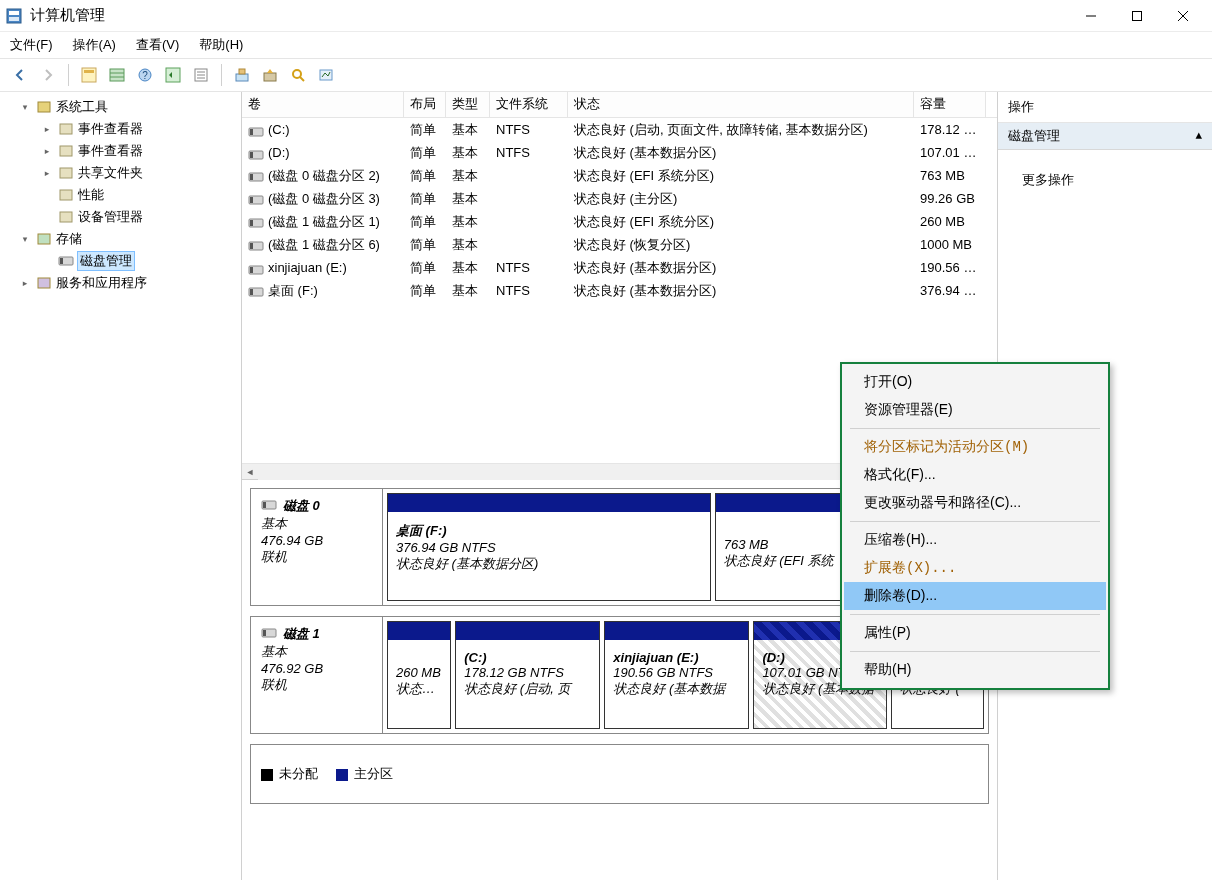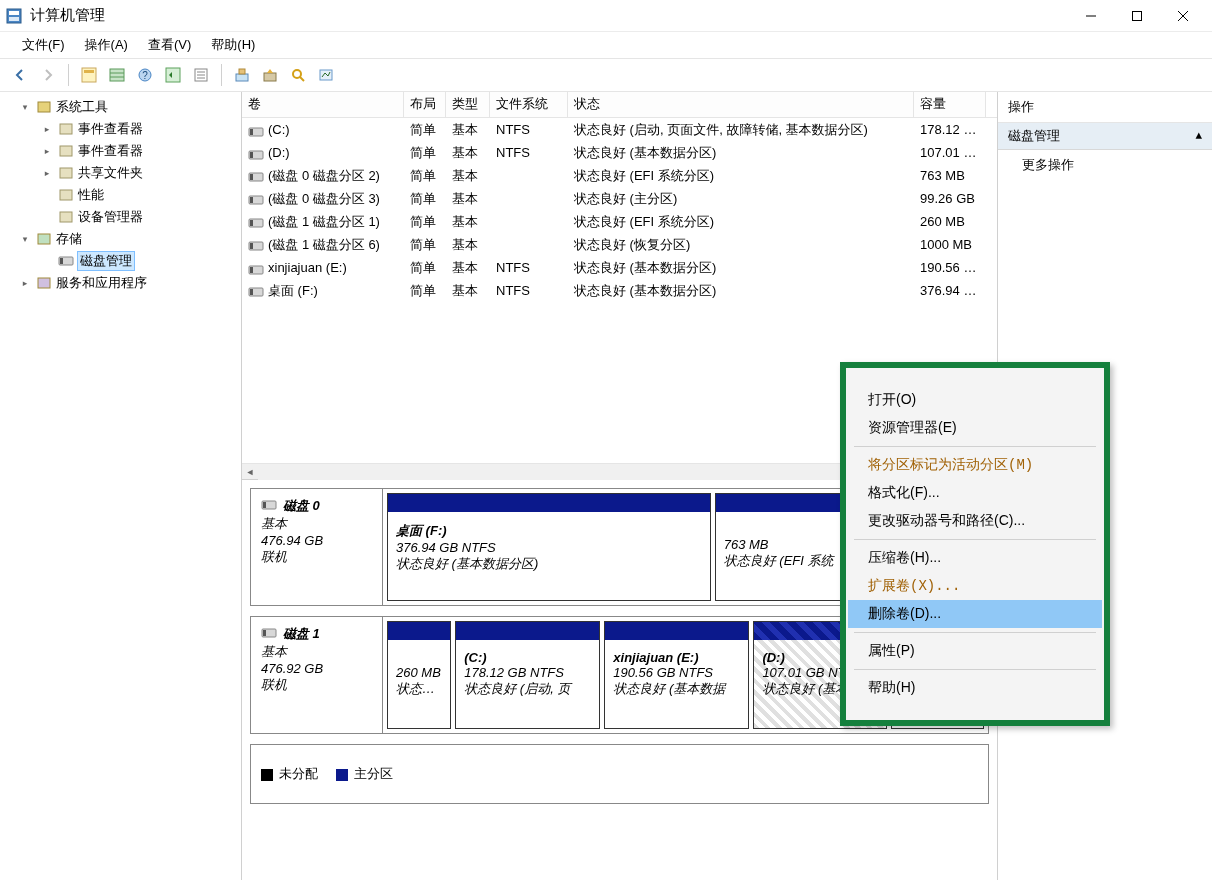--- a/index.html
+++ b/index.html
@@ -6,21 +6,21 @@
   body { background: #fff; width: 1212px; height: 880px; overflow: hidden; font-size: 13px; color: #000; }
 
   
   .titlebar { height: 32px; display: flex; align-items: center; padding: 0 6px; background: #fff; border-bottom: 1px solid #ececec; }
   .titlebar .app-icon { width: 16px; height: 16px; margin-right: 8px; display:inline-block; }
   .titlebar .title { flex: 1; font-size: 15px; }
   .titlebar .winbtns { display: flex; }
   .titlebar .winbtn { width: 46px; height: 32px; display:flex; align-items:center; justify-content:center; }
 
   
-  .menubar { height: 26px; display: flex; align-items: center; padding: 0 12px; background: #fff; }
+  .menubar { height: 26px; display: flex; align-items: center; padding: 0 0; background: #fff; }
   .menubar .menuitem { padding: 2px 10px; font-size: 13px; }
 
   
   .toolbar { height: 34px; display: flex; align-items: center; padding: 0 6px; background: #fff; border-top:1px solid #e5e5e5; border-bottom:1px solid #e5e5e5; }
   .toolbar .tbtn { width: 24px; height: 24px; margin: 0 2px; display:flex; align-items:center; justify-content:center; border:1px solid transparent; border-radius:2px; }
   .toolbar .sep { width: 1px; height: 22px; background:#d0d0d0; margin: 0 6px; }
   .toolbar .tbtn svg { display:block; }
 
   
   .main { display: flex; height: calc(100% - 32px - 26px - 34px); }
@@ -73,24 +73,24 @@
   .part.selected .stripe { background: repeating-linear-gradient(45deg,#0b198c 0 6px,#2030b0 6px 12px); }
 
   .legend { border:1px solid #888; padding:20px 10px; display:flex; gap:18px; align-items:center; }
   .legend .sq { width:12px; height:12px; display:inline-block; margin-right:6px; vertical-align:middle; }
   .legend .sq.black { background:#000; }
   .legend .sq.navy { background:#0b198c; }
 
   
   .actions-pane .hdr { padding:6px 10px; font-size:13px; border-bottom:1px solid #e5e5e5; }
   .actions-pane .grouptitle { background:#e6eef5; padding:4px 10px; font-size:13px; display:flex; justify-content:space-between; border-bottom:1px solid #d8d8d8; }
-  .actions-pane .action-item { padding:6px 14px 6px 24px; }
-
-  
-  .context-menu { position:absolute; background:#f4f4f4; border:6px solid #15803d; box-shadow:3px 3px 6px rgba(0,0,0,0.25); min-width:270px; padding:18px 2px; }
+  .actions-pane .action-item { padding:6px 14px 6px 24px;margin-top:15px; }
+
+  
+  .context-menu { position:absolute; background:#f4f4f4; border:2px solid #15803d; box-shadow:3px 3px 6px rgba(0,0,0,0.25); min-width:270px; padding:4px 2px; }
   .context-menu .citem { padding:5px 16px 5px 20px; font-size:14px; }
   .context-menu .citem.disabled { color:#a16207;font-family:Liberation Mono, monospace; }
   .context-menu .csep { height:1px; background:#d0d0d0; margin:4px 6px; }
   .context-menu .citem.highlight { background:#90c8f6; }
 
 </style>
 </head>
 <body>
 
 <div class="titlebar">

